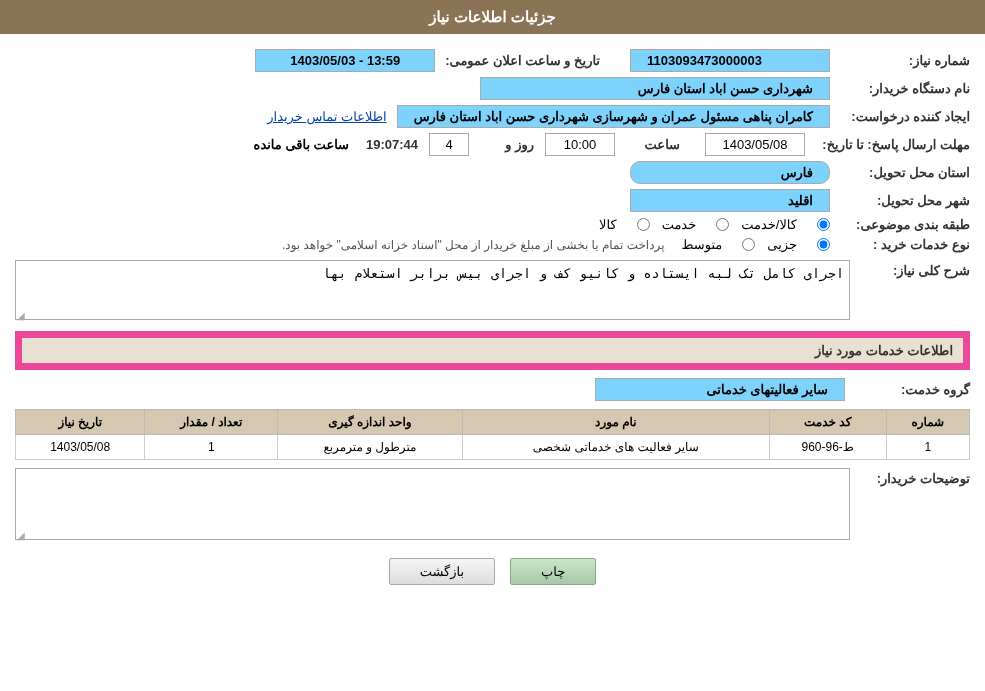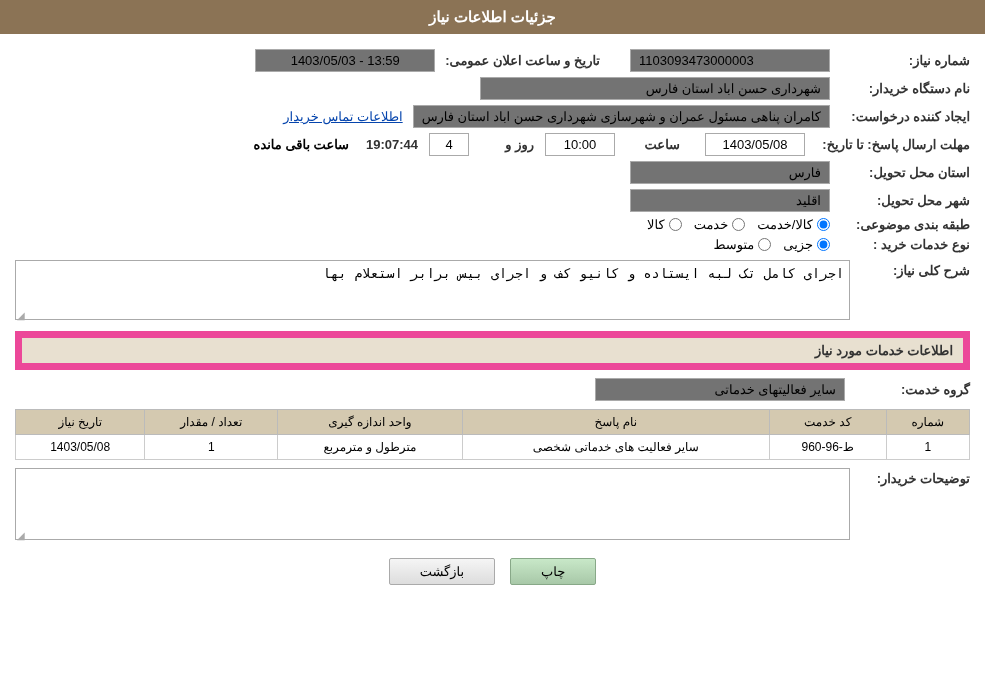--- a/index.html
+++ b/index.html
@@ -44,25 +44,26 @@
     .info-label {
       color: #333;
       font-weight: bold;
       min-width: 140px;
       text-align: right;
       padding-left: 10px;
       white-space: nowrap;
     }
     .info-value {
       border: 1px solid #aaa;
-      background: #737373;
-      padding: 3px 8px;
+      background: #7dd3fc;
+      padding: 3px 16px;
       min-width: 200px;
       text-align: right;
       color: #000;
+      font-weight: bold;
     }
     .info-value.wide {
       min-width: 350px;
     }
     .info-value.number {
       direction: ltr;
       text-align: left;
       min-width: 200px;
     }
     .date-time-row {
@@ -76,21 +77,21 @@
     .dt-value { border: 1px solid #aaa; padding: 3px 8px; background: #fff; }
     .radio-group {
       display: flex;
       align-items: center;
       gap: 12px;
       direction: rtl;
     }
     .radio-item {
       display: flex;
       align-items: center;
-      gap: 4px;
+      gap: 20px;
     }
     .radio-item input[type=radio] { margin: 0; }
     .contract-type-row {
       display: flex;
       align-items: center;
       margin: 5px 0;
       direction: rtl;
     }
     .contract-note {
       color: #555;
@@ -114,21 +115,21 @@
       width: 100%;
       border-collapse: collapse;
       margin: 8px 0;
       direction: rtl;
     }
     table.data-table th {
       background: #d4c9b0;
       border: 1px solid #bbb;
       padding: 5px 8px;
       text-align: center;
-      font-weight: normal;
+      font-weight: bold;
       font-size: 12px;
     }
     table.data-table td {
       border: 1px solid #ccc;
       padding: 5px 8px;
       text-align: center;
       font-size: 12px;
       background: #fff;
     }
     .buyer-desc-box {
@@ -246,21 +247,21 @@
       <span class="dt-label" style="margin-right:20px;">ساعت</span>
       <span class="dt-value" style="min-width:70px; text-align:center;">10:00</span>
       <span class="dt-label" style="margin-right:6px;">روز و</span>
       <span class="dt-value" style="min-width:40px; text-align:center;">4</span>
       <span class="dt-label" style="margin-right:6px;">19:07:44</span>
       <span style="margin-right:4px; font-weight:bold;">ساعت باقی مانده</span>
     </div>
 
     <div class="info-row">
       <span class="info-label">استان محل تحویل:</span>
-      <span class="info-value" style="min-width:200px;">فارس</span>
+      <span class="info-value" style="min-width:200px;border-radius:10px;">فارس</span>
     </div>
 
     <div class="info-row">
       <span class="info-label">شهر محل تحویل:</span>
       <span class="info-value" style="min-width:200px;">اقلید</span>
     </div>
 
     <div class="info-row">
       <span class="info-label">طبقه بندی موضوعی:</span>
       <div class="radio-group">
@@ -283,20 +284,21 @@
       <span class="info-label">نوع خدمات خرید :</span>
       <div class="radio-group">
         <label class="radio-item">
           <input type="radio" name="purchase" value="jozii" checked="" style="">
           <span>جزیی</span>
         </label>
         <label class="radio-item">
           <input type="radio" name="purchase" value="motawaset" style="">
           <span>متوسط</span>
         </label>
+        <span class="contract-note">پرداخت تمام یا بخشی از مبلغ خریدار از محل "اسناد خزانه اسلامی" خواهد بود.</span>
       </div>
     </div>
 
     <div class="row-with-label" style="margin-top:8px;">
       <span class="row-label-right">شرح کلی نیاز:</span>
       <div class="row-content textarea-wrapper">
         <textarea class="sharh-box" rows="3" readonly="" style="">اجرای کامل تک لبه ایستاده و کانیو کف و اجرای بیس برابر استعلام بها</textarea>
         <span class="resize-icon">◢</span>
       </div>
     </div>
@@ -306,21 +308,21 @@
     <div class="group-row">
       <span class="group-label">گروه خدمت:</span>
       <span class="info-value" style="min-width:250px;">سایر فعالیتهای خدماتی</span>
     </div>
 
     <table class="data-table">
       <thead>
         <tr>
           <th>شماره</th>
           <th>کد خدمت</th>
-          <th>نام پاسخ</th>
+          <th>نام مورد</th>
           <th>واحد اندازه گیری</th>
           <th>تعداد / مقدار</th>
           <th>تاریخ نیاز</th>
         </tr>
       </thead>
       <tbody id="services-tbody">
       <tr>
       <td>1</td>
       <td>ط-96-960</td>
       <td>سایر فعالیت های خدماتی شخصی</td>

